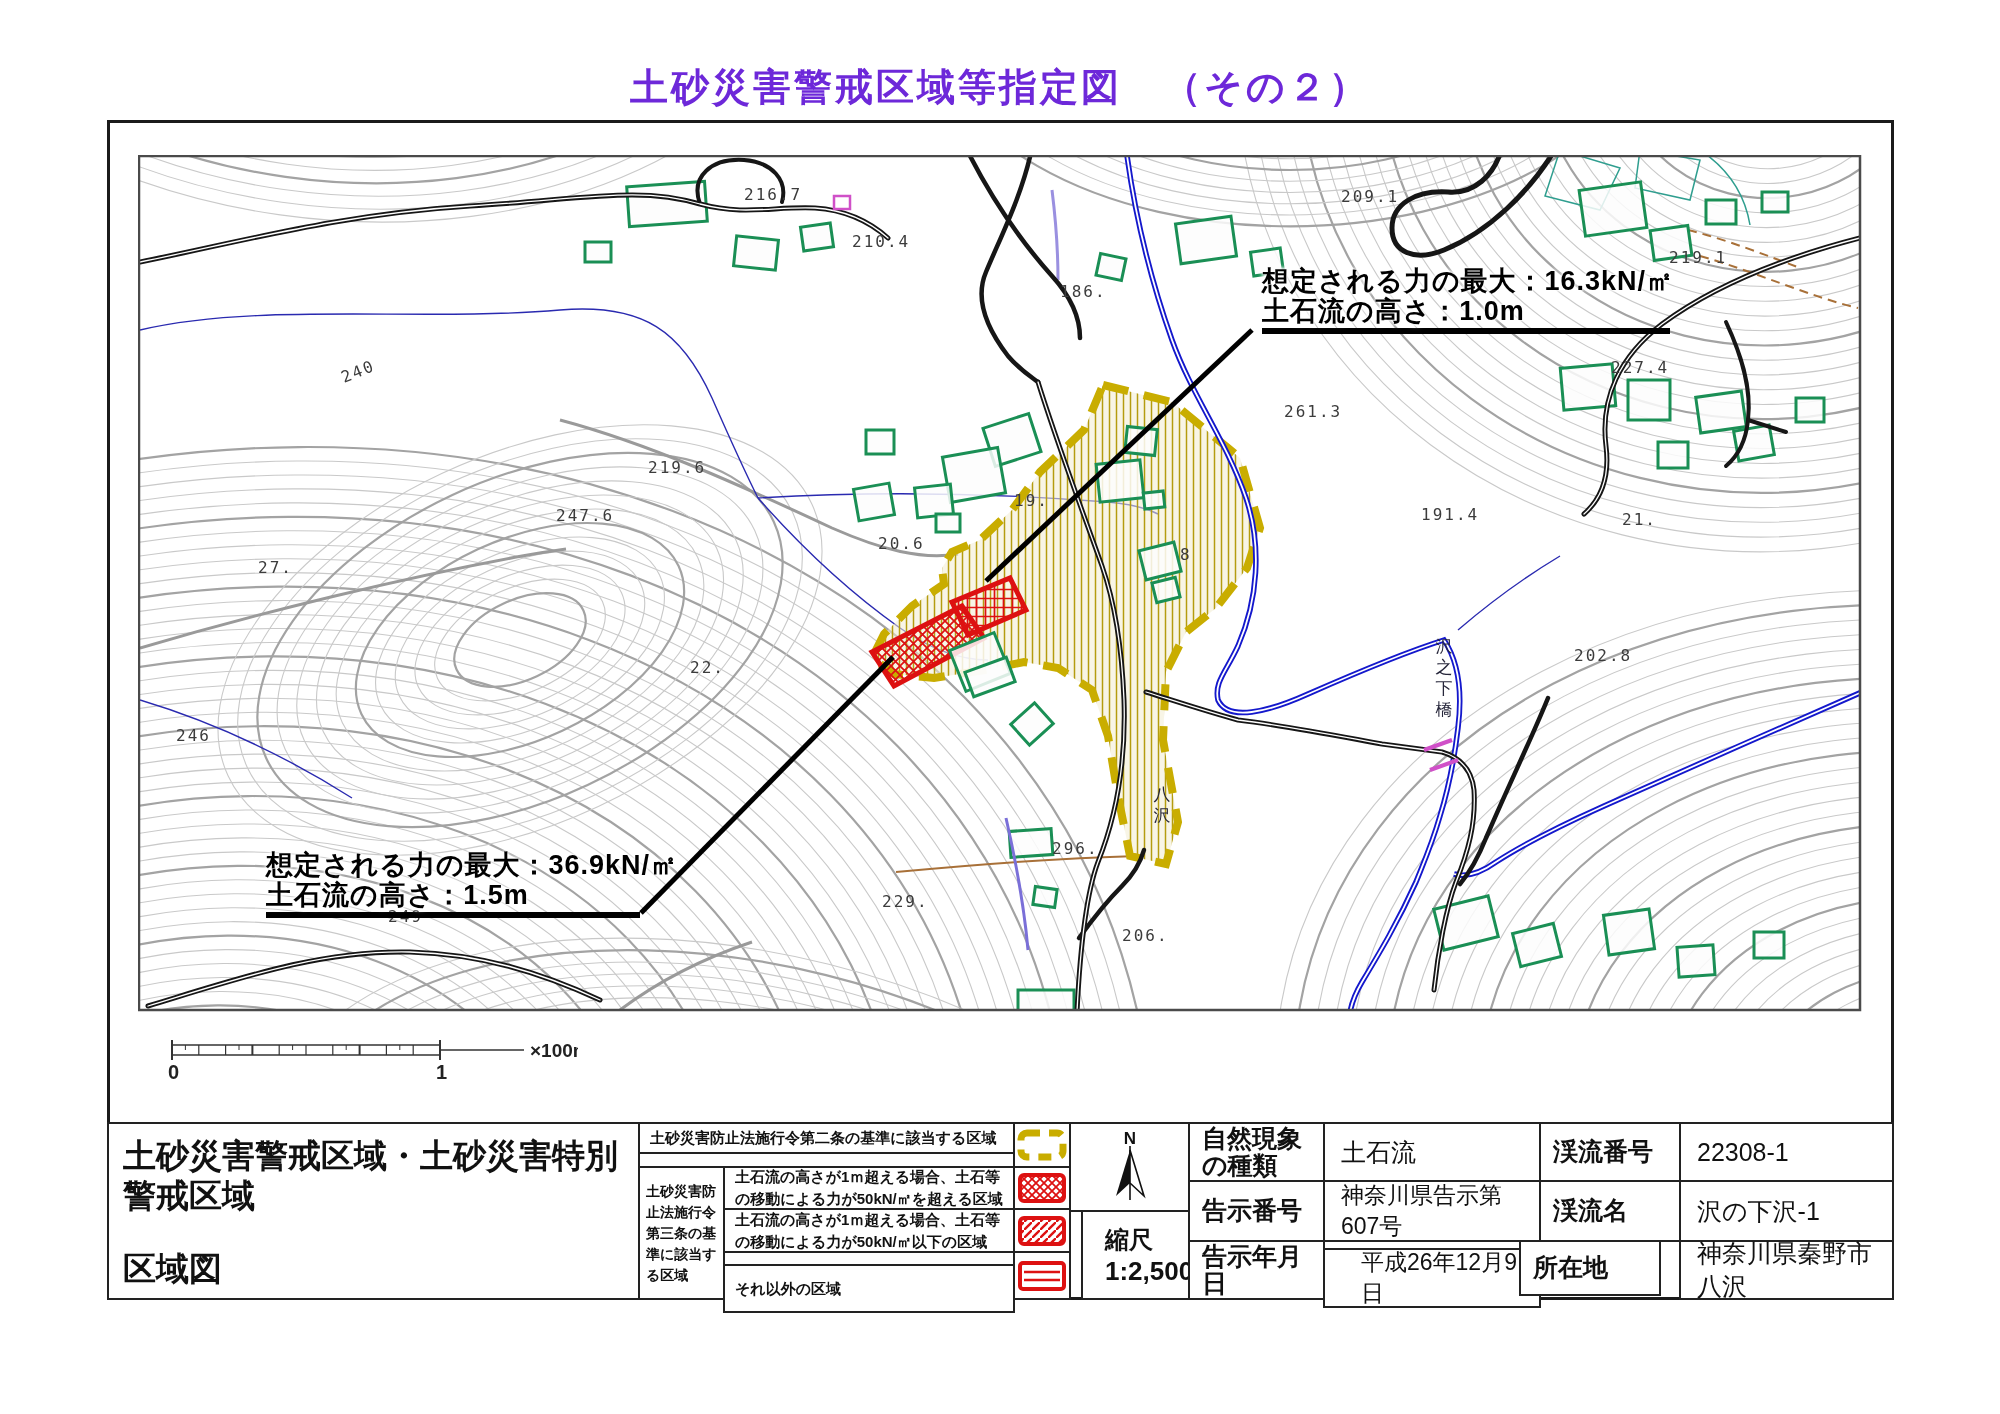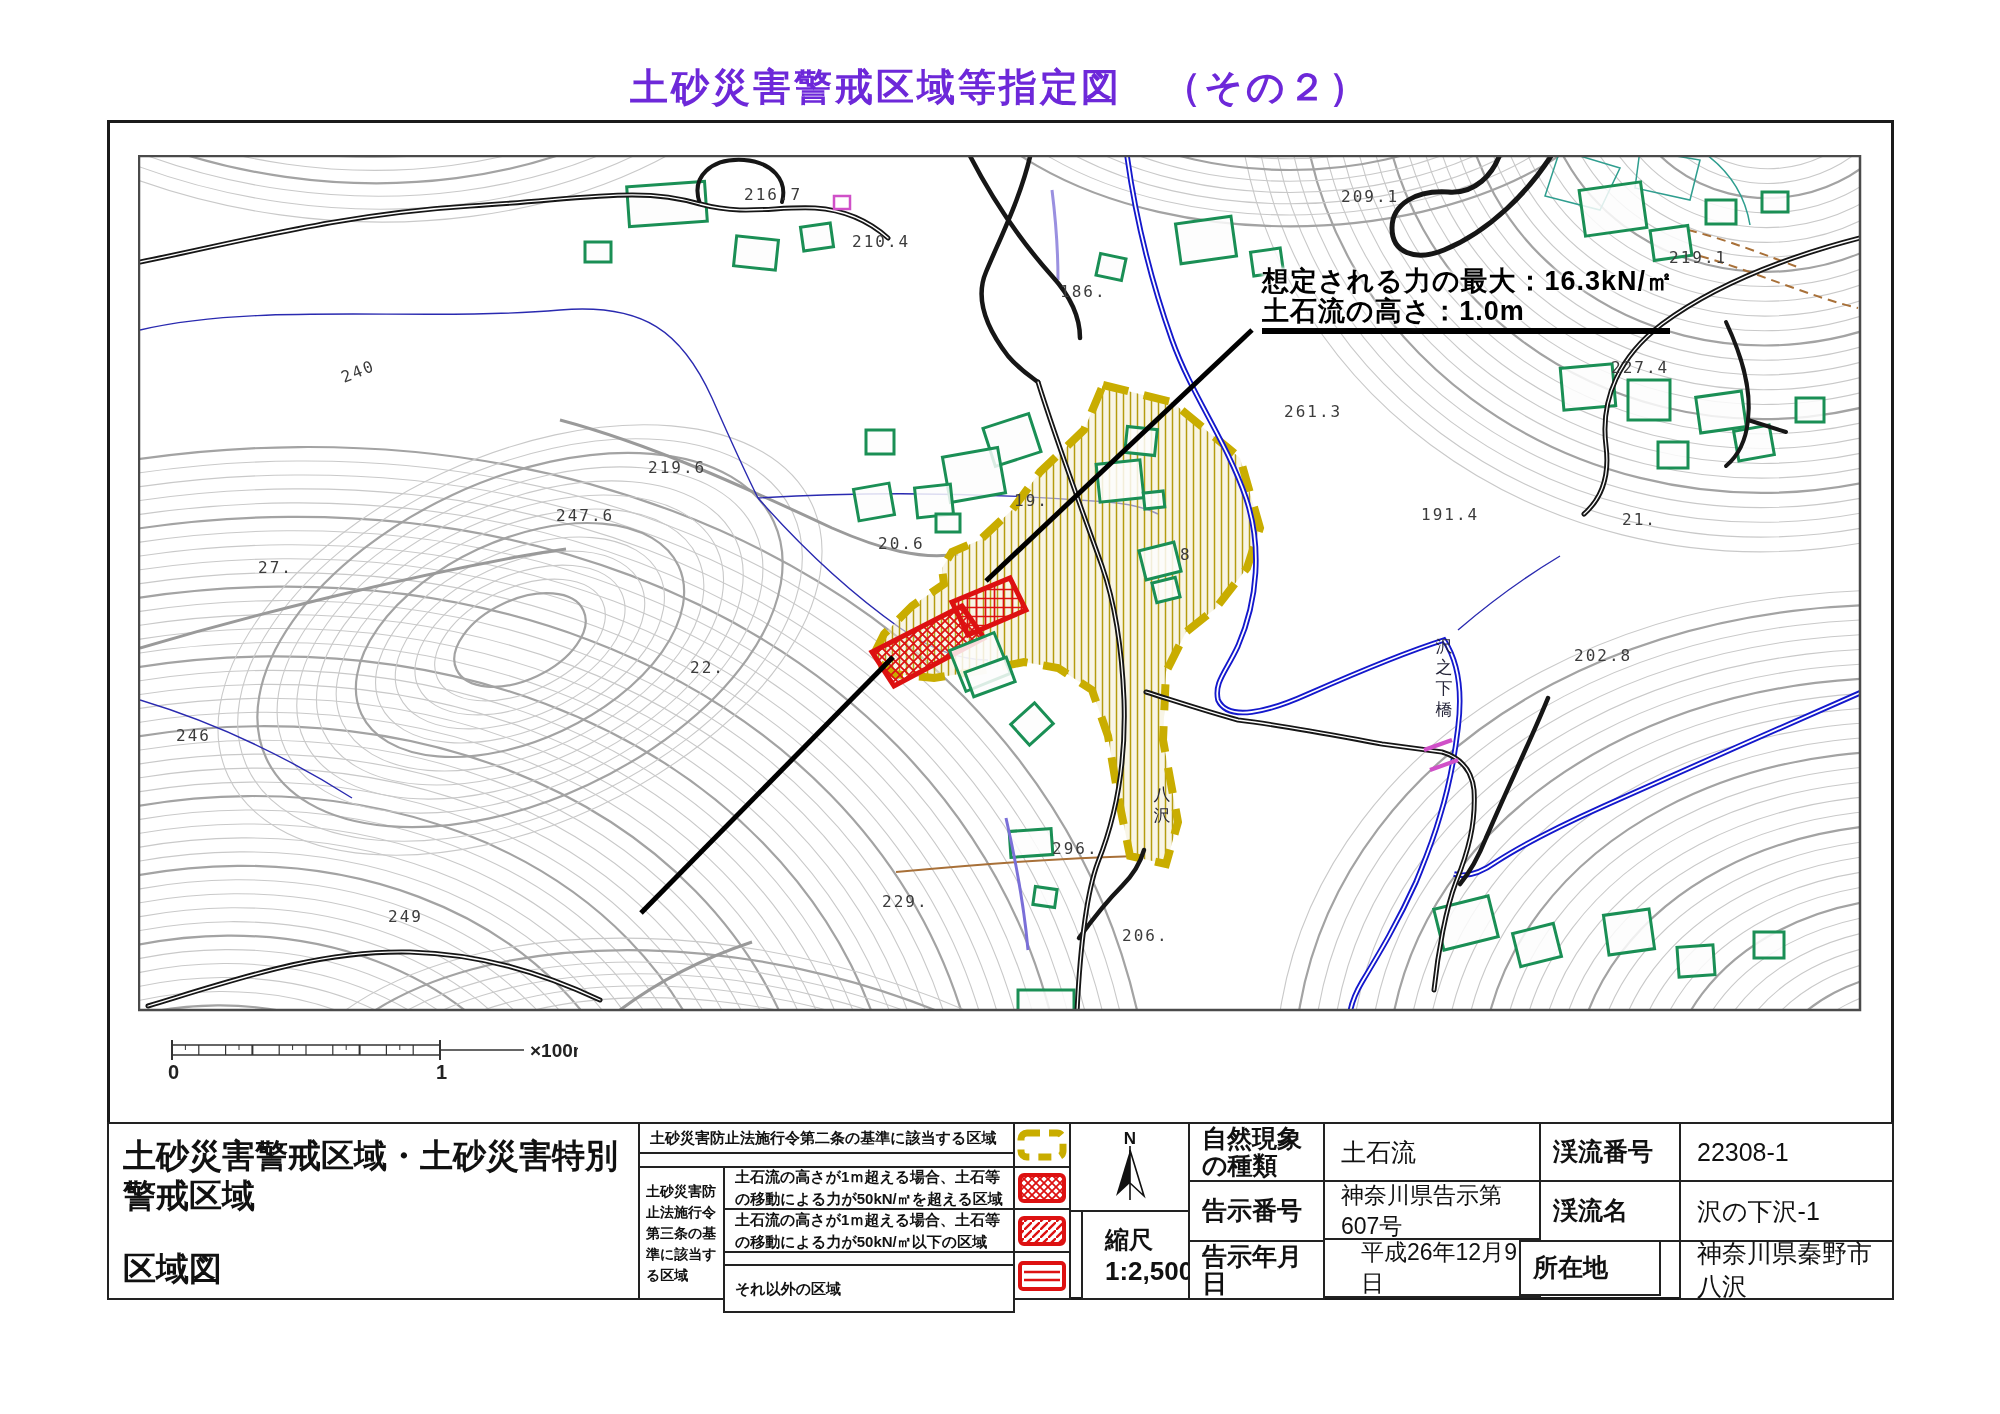--- a/index.html
+++ b/index.html
@@ -427,20 +427,24 @@
         </g>
     </g>
 
     <rect x="139" y="156" width="1721" height="854" fill="none" stroke="#4a4a4a" stroke-width="2.5"></rect>
   </svg>
 
   <div id="annot-upper" class="annot">
     <div>想定される力の最大：16.3kN/㎡</div>
     <div>土石流の高さ：1.0m</div>
   </div>
+  <div id="annot-lower" class="annot">
+    <div>想定される力の最大：36.9kN/㎡</div>
+    <div>土石流の高さ：1.5m</div>
+  </div>
 
   <svg id="scalebar" width="440" height="55" viewBox="0 0 440 55">
     <g stroke="#333" fill="none">
       <line x1="34" y1="13" x2="302" y2="13" stroke-width="1.6"></line>
       <line x1="34" y1="23" x2="302" y2="23" stroke-width="1.6"></line>
       <line x1="34" y1="8" x2="34" y2="28" stroke-width="2"></line>
       <line x1="302" y1="8" x2="302" y2="28" stroke-width="2"></line>
       <line x1="60.8" y1="13" x2="60.8" y2="23" stroke-width="1.2"></line>
       <line x1="87.6" y1="13" x2="87.6" y2="23" stroke-width="1.2"></line>
       <line x1="114.4" y1="13" x2="114.4" y2="23" stroke-width="2"></line>
@@ -557,21 +561,21 @@
     <div class="cell info-label" style="left:1432px;top:58px;width:142px;height:62px;">
       <span>渓流名</span>
     </div>
     <div class="cell info-value" style="left:1572px;top:58px;width:215px;height:62px;">
       <span>沢の下沢-1</span>
     </div>
 
     <div class="cell info-label" style="left:1081px;top:118px;width:137px;height:60px;">
       <span>告示年月日</span>
     </div>
-    <div class="cell info-value small" style="left:1216px;top:116px;width:218px;height:60px;padding-left:36px;justify-content:center;">
+    <div class="cell info-value small" style="left:1216px;top:126px;width:218px;height:60px;padding-left:36px;justify-content:center;">
       <span>平成26年12月9日</span>
     </div>
     <div class="cell info-label" style="left:1412px;top:118px;width:142px;height:56px;">
       <span>所在地</span>
     </div>
     <div class="cell info-value" style="left:1572px;top:118px;width:215px;height:60px;">
       <span>神奈川県秦野市八沢</span>
     </div>
   </div>
 

